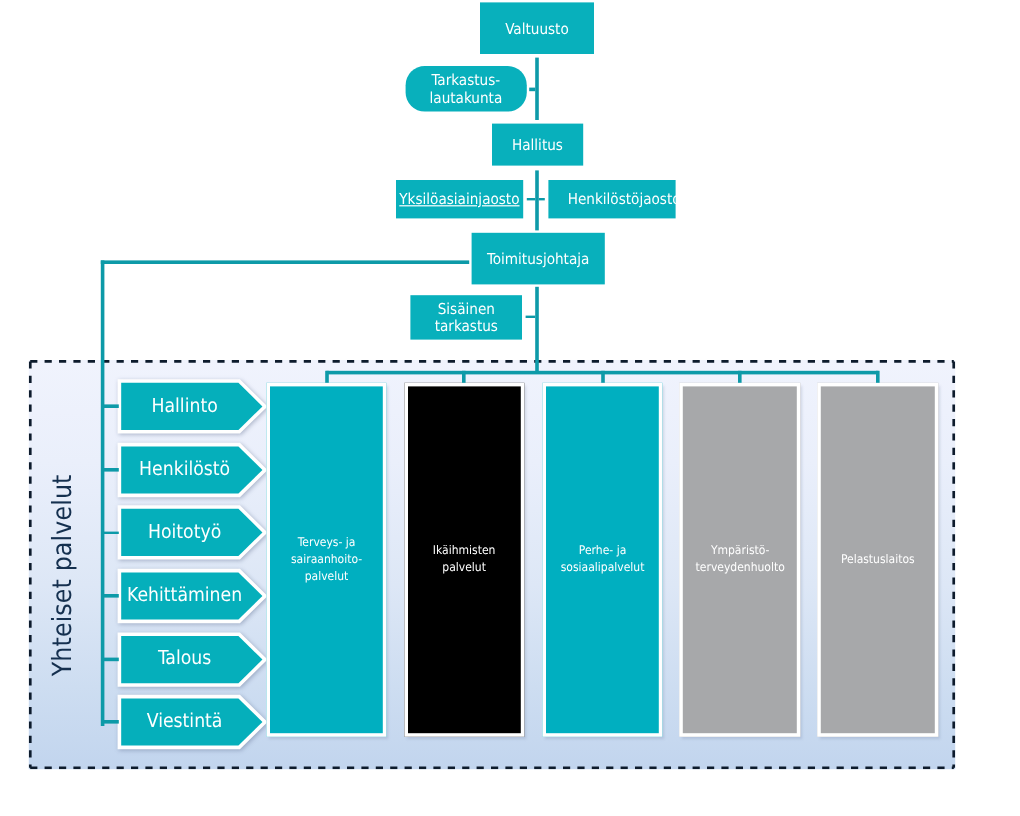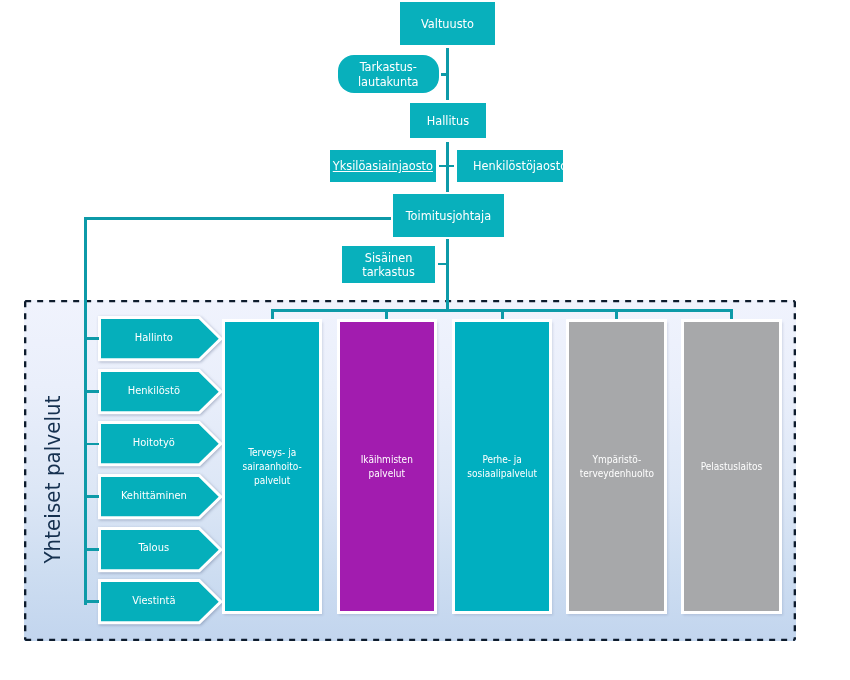--- a/index.html
+++ b/index.html
@@ -27,21 +27,21 @@
           transform:rotate(-90deg);transform-origin:0 0;
           display:flex;align-items:center;justify-content:center;
           color:#15304f;font-family:"DejaVu Sans Condensed","DejaVu Sans",sans-serif;
           font-size:22px;letter-spacing:0.1px;}
 
   
   .arrow{position:absolute;height:40px;}
   .arrow svg{display:block;overflow:visible;filter:drop-shadow(1px 1px 1.6px rgba(80,95,130,0.42));}
   .arrow span{position:absolute;left:0;top:0;width:100px;height:40px;
               display:flex;align-items:center;justify-content:center;
-              color:#ffffff;font-size:11px;pointer-events:none;}
+              color:#ffffff;font-size:16px;pointer-events:none;}
 
   
   .col{position:absolute;top:319.4px;height:289px;
        display:flex;align-items:center;justify-content:center;
        text-align:center;white-space:pre-line;color:#ffffff;
        font-size:10px;line-height:14px;
        border:3px solid #ffffff;box-sizing:content-box;
        box-shadow:1.5px 2px 2.2px -0.5px rgba(100,115,150,0.22);}
   .col > span{position:relative;top:0px;display:block;white-space:pre-line;}
 </style>
@@ -136,21 +136,21 @@
           <polygon points="5,5 102.7,5 122.7,24.65 102.7,44.3 5,44.3" fill="#05afbb" stroke="#ffffff" stroke-width="6" stroke-linejoin="miter" paint-order="stroke fill"></polygon>
         </svg>
         <span style="left: 8px; top: 3.8px; width: 99.7px; height: 39.3px;">Viestintä</span>
       </div>
     </div>
 
   <div id="columns">
       <div class="col" style="left: 222.2px; width: 93.9px; background: rgb(0, 175, 192);"><span>Terveys- ja
 sairaanhoito-
 palvelut</span></div>
-      <div class="col" style="left: 336.7px; width: 94.2px; background: #a21caf; align-items: center;"><span>Ikäihmisten
+      <div class="col" style="left: 336.7px; width: 94.2px; background: #000000; align-items: center;"><span>Ikäihmisten
 palvelut</span></div>
       <div class="col" style="left: 451.9px; width: 94.5px; background: rgb(0, 175, 192);"><span>Perhe- ja
 sosiaalipalvelut</span></div>
       <div class="col" style="left: 566.2px; width: 95.3px; background: rgb(167, 168, 170);"><span>Ympäristö-
 terveydenhuolto</span></div>
       <div class="col" style="left: 681.4px; width: 94.2px; background: rgb(167, 168, 170);"><span>Pelastuslaitos</span></div>
     </div>
 
 <div class="ln" style="left: 86.3px; top: 337.45px; width: 13px; height: 2.9px;"></div>
     <div class="ln" style="left: 86.3px; top: 390px; width: 13px; height: 2.9px;"></div>

